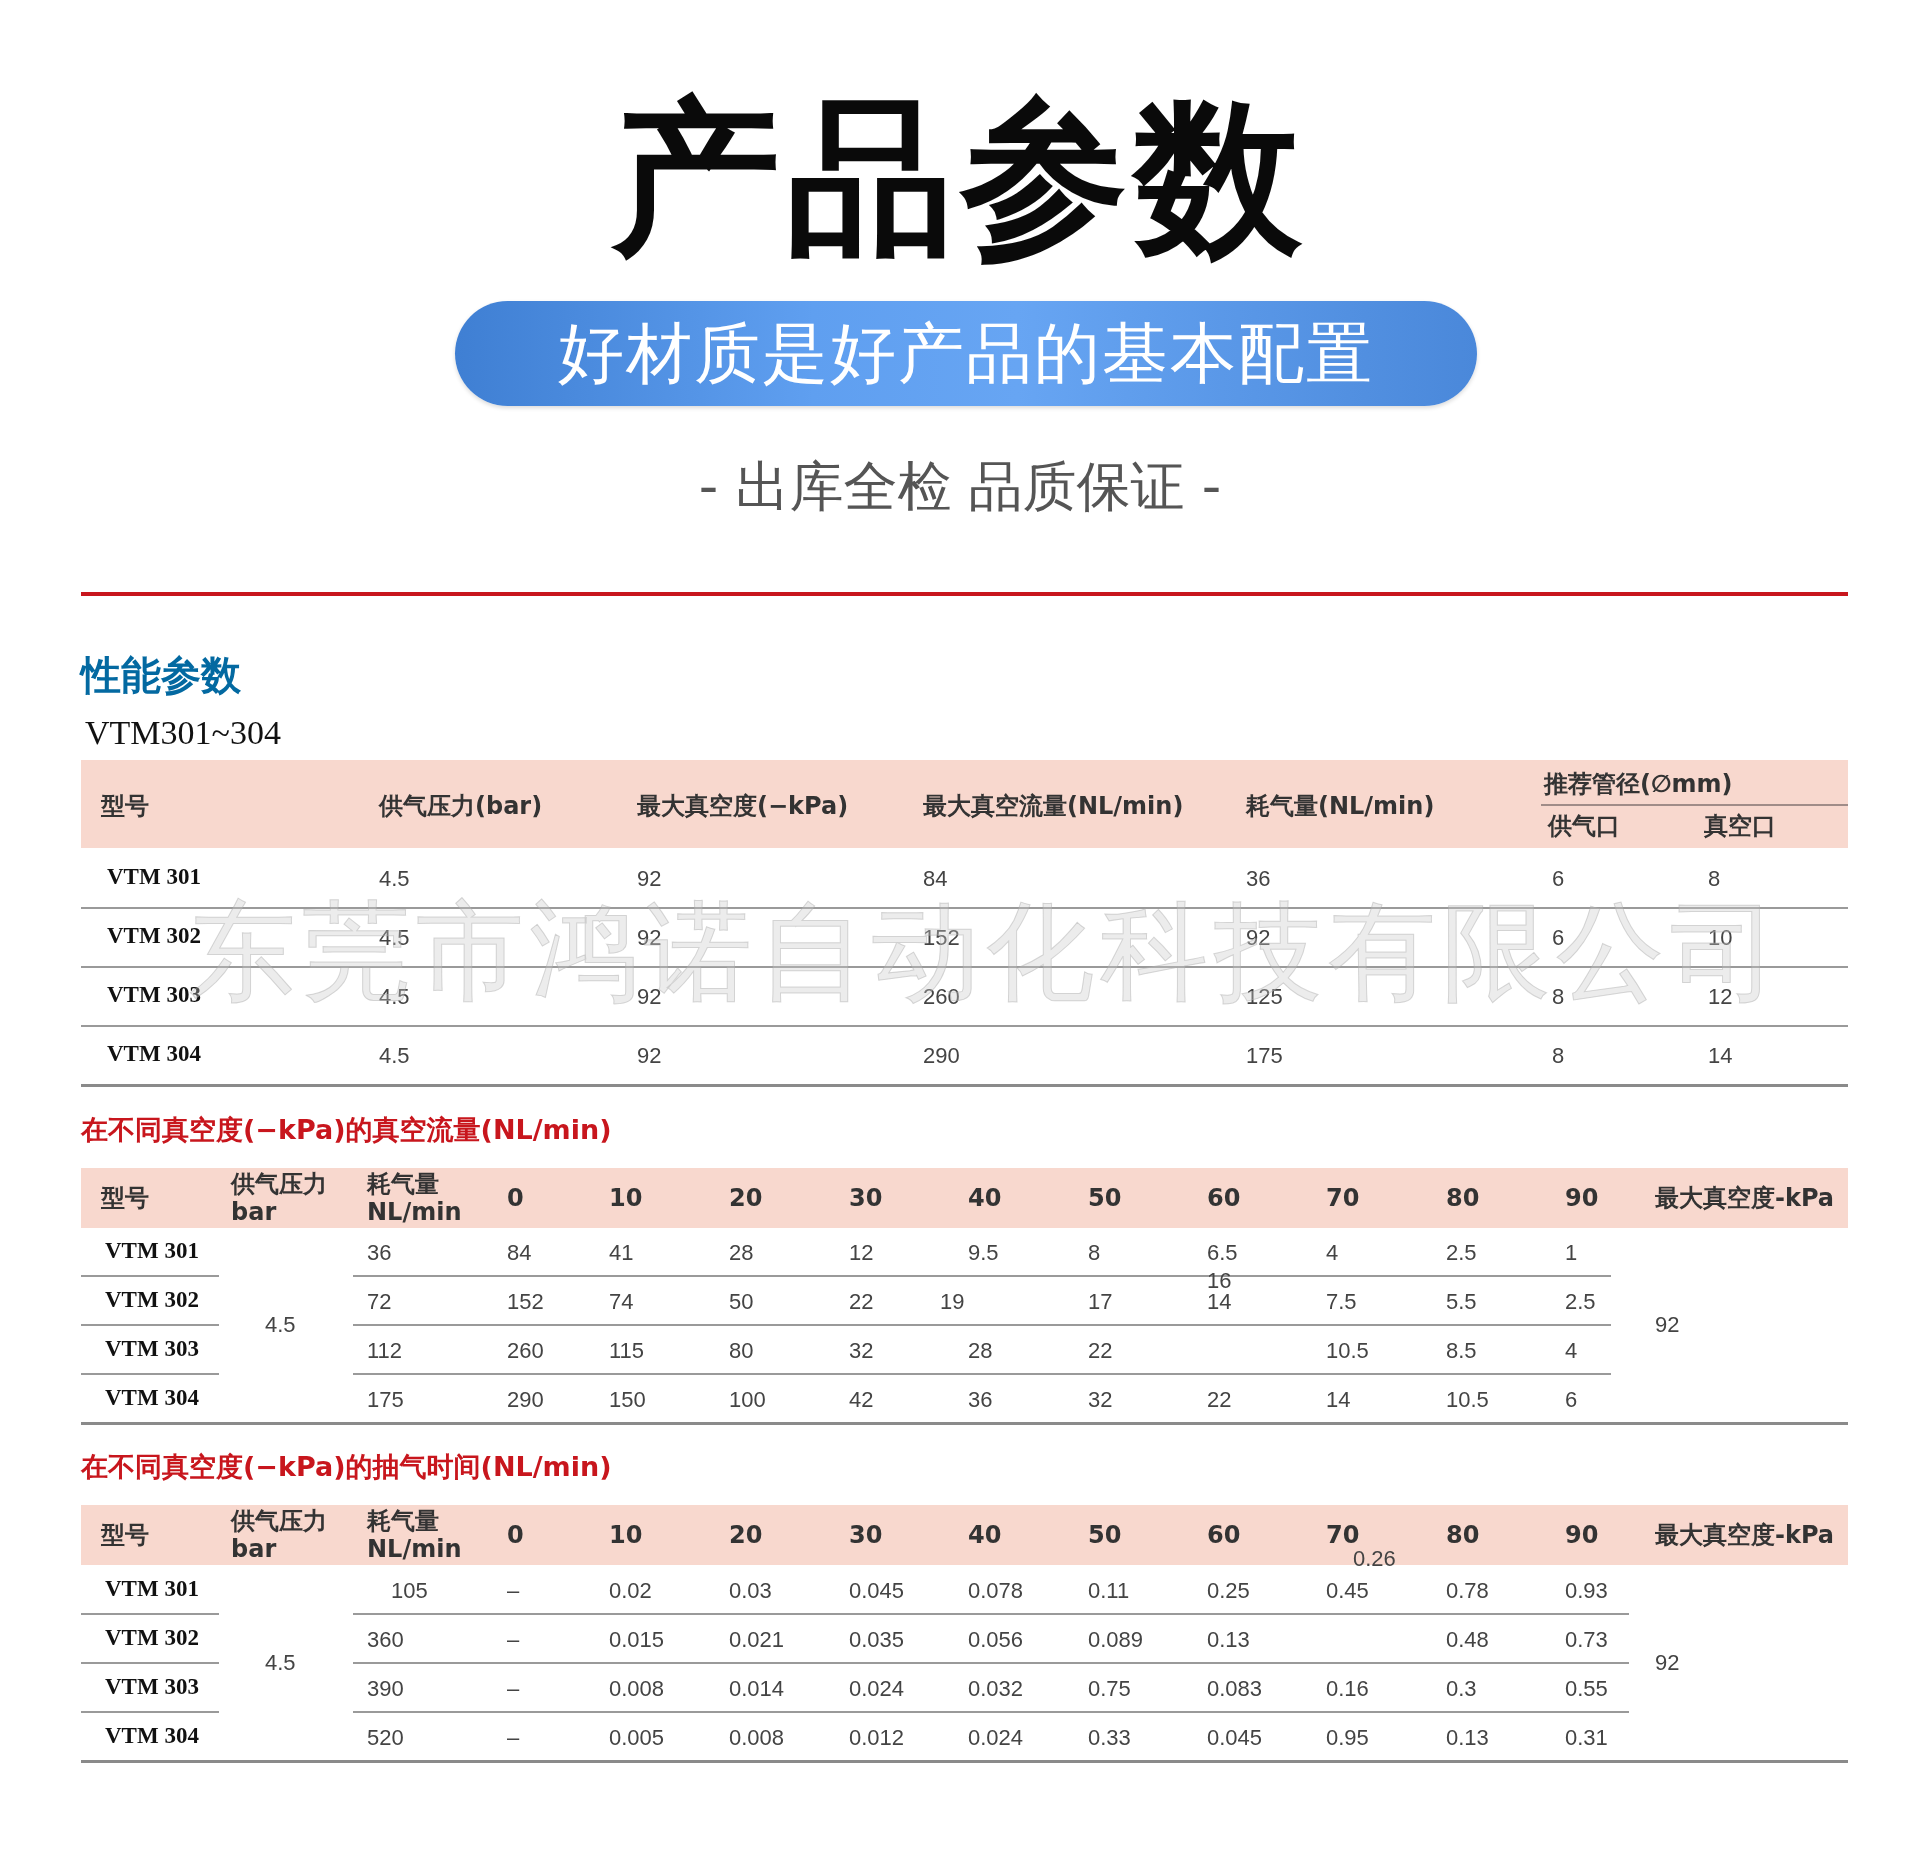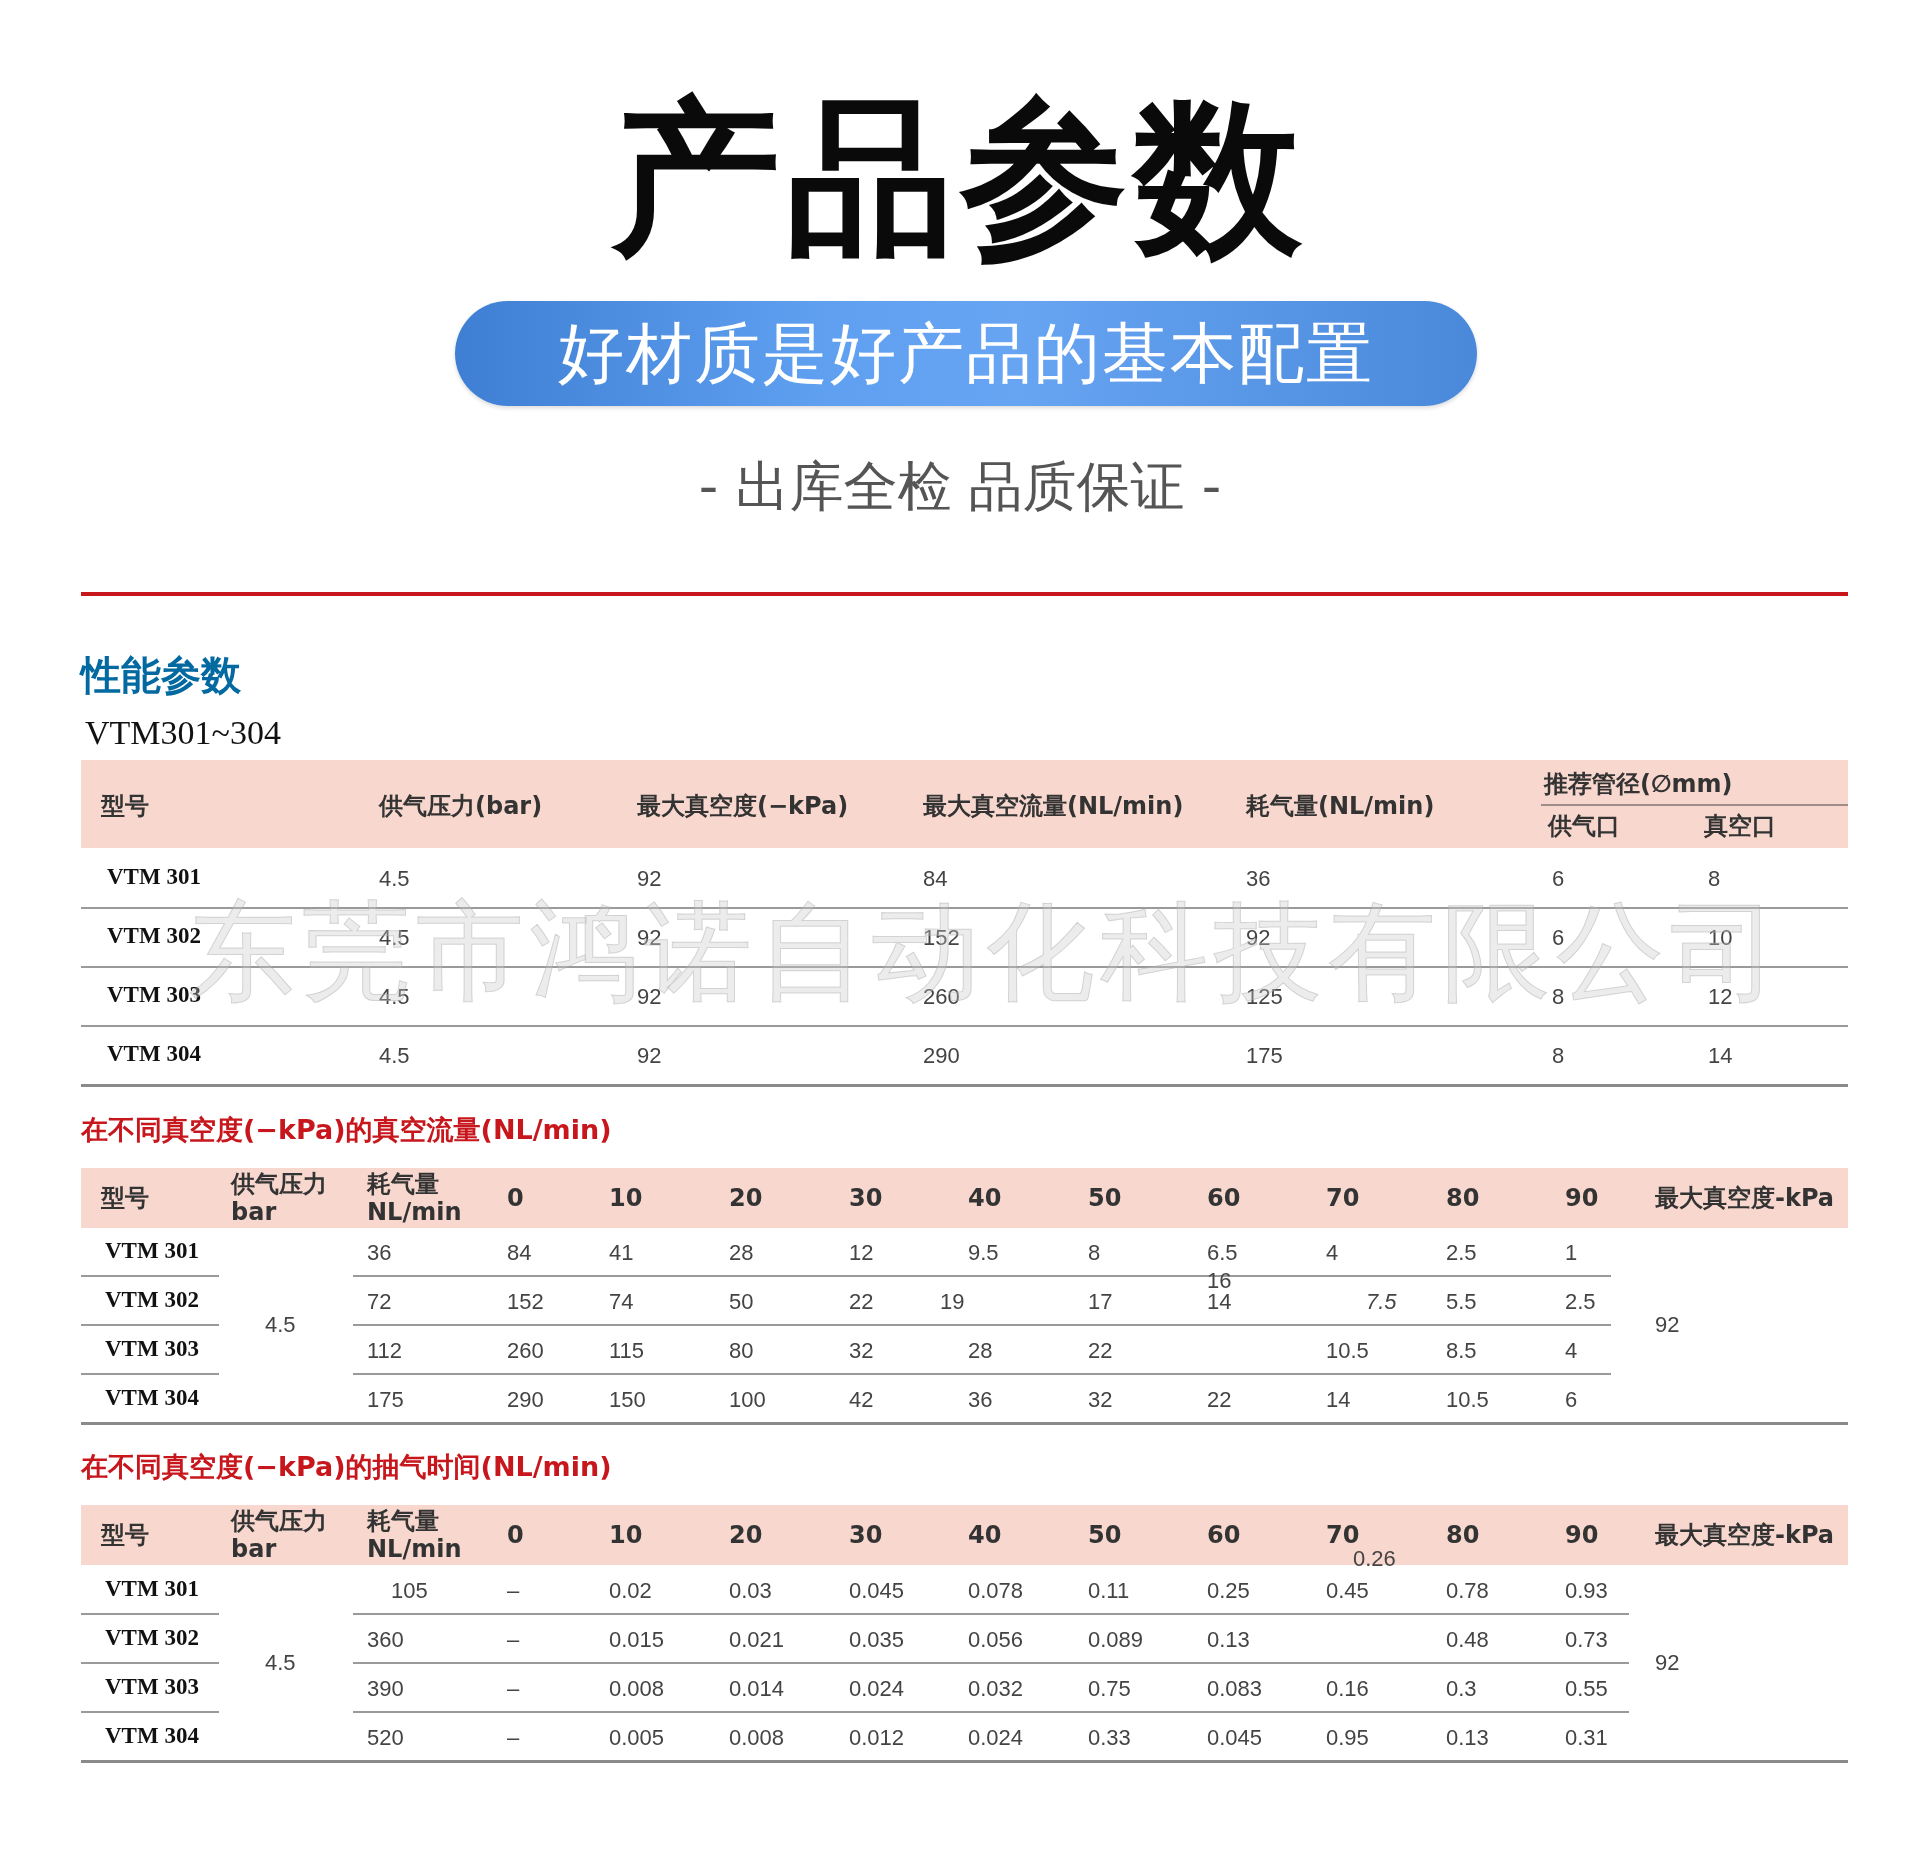--- a/index.html
+++ b/index.html
@@ -140,21 +140,21 @@
   <div>
     <div class="mcell" style="left:90px;top:1287px;">VTM 302</div>
     <div class="cell" style="left:367px;top:1289px;">72</div>
     <div class="cell" style="left:507px;top:1289px;">152</div>
     <div class="cell" style="left:609px;top:1289px;">74</div>
     <div class="cell" style="left:729px;top:1289px;">50</div>
     <div class="cell" style="left:849px;top:1289px;">22</div>
     <div class="cell" style="left:916px;top:1289px;margin-left:24px;">19</div>
     <div class="cell" style="left:1088px;top:1289px;">17</div>
     <div class="cell" style="left:1207px;top:1289px;">14</div>
-    <div class="cell" style="left:1366px;top:1289px;font-style:italic;">7.5</div>
+    <div class="cell" style="left:1326px;top:1289px;">7.5</div>
     <div class="cell" style="left:1446px;top:1289px;">5.5</div>
     <div class="cell" style="left:1565px;top:1289px;">2.5</div>
   </div>
   <div class="rule" style="left:81px;top:1324px;width:138px;"></div>
   <div class="rule" style="left:353px;top:1324px;width:1258px;"></div>
   <div>
     <div class="mcell" style="left:90px;top:1336px;">VTM 303</div>
     <div class="cell" style="left:367px;top:1338px;">112</div>
     <div class="cell" style="left:507px;top:1338px;">260</div>
     <div class="cell" style="left:609px;top:1338px;">115</div>

